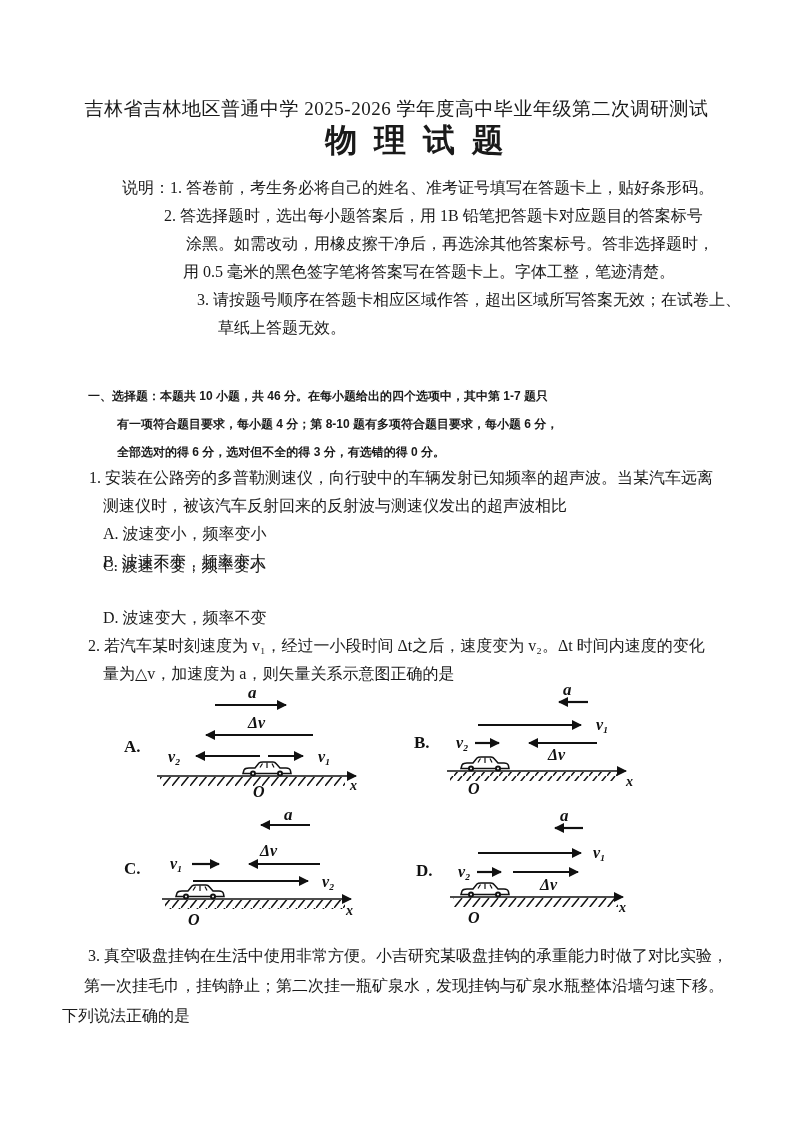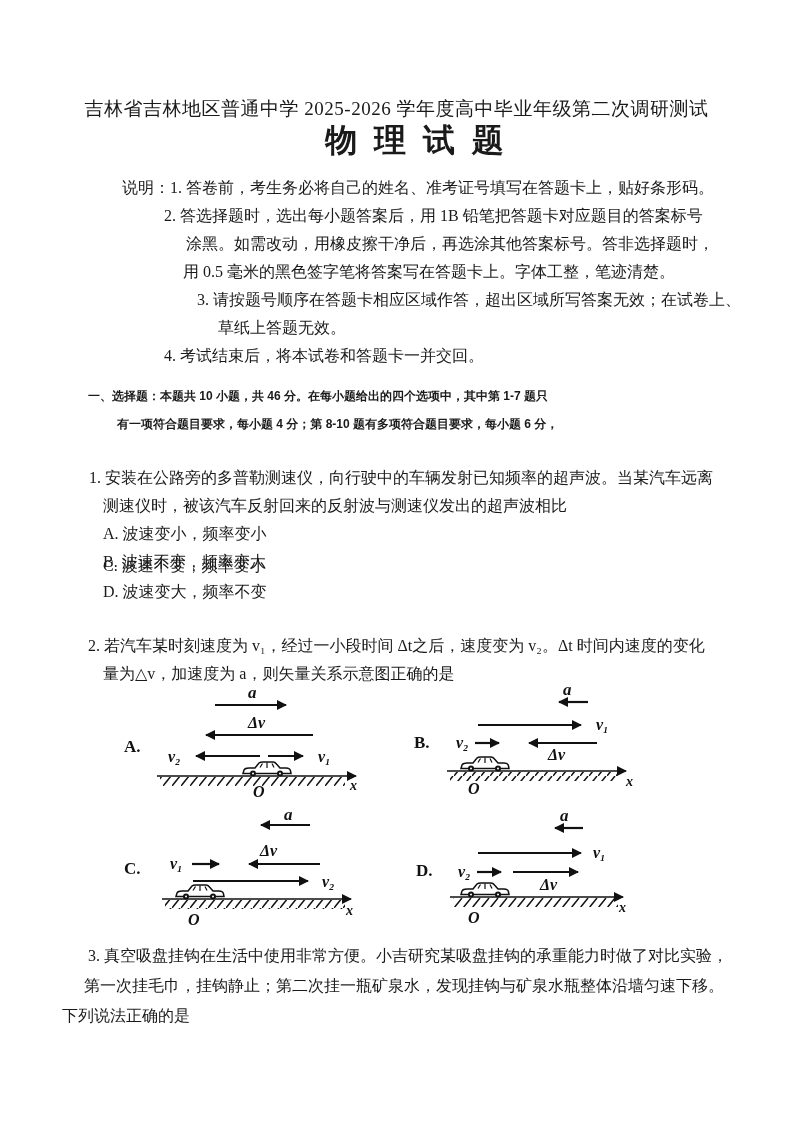--- a/index.html
+++ b/index.html
@@ -31,31 +31,31 @@
 
   <div class="line center hdr" style="top:99px;">吉林省吉林地区普通中学 2025-2026 学年度高中毕业年级第二次调研测试</div>
   <div class="line center big-title" style="left:20px;">物 理 试 题</div>
 
   <div class="line" style="top:178px;left:122px;"><span class="bsans">说明：</span><span>1. 答卷前，考生务必将自己的姓名、准考证号填写在答题卡上，贴好条形码。</span></div>
   <div class="line" style="top:206px;left:164px;">2. 答选择题时，选出每小题答案后，用 1B 铅笔把答题卡对应题目的答案标号</div>
   <div class="line" style="top:234px;left:186px;">涂黑。如需改动，用橡皮擦干净后，再选涂其他答案标号。答非选择题时，</div>
   <div class="line" style="top:262px;left:183px;">用 0.5 毫米的黑色签字笔将答案写在答题卡上。字体工整，笔迹清楚。</div>
   <div class="line" style="top:290px;left:164px;margin-left:33px;">3. 请按题号顺序在答题卡相应区域作答，超出区域所写答案无效；在试卷上、</div>
   <div class="line" style="top:318px;left:186px;margin-left:32px;">草纸上答题无效。</div>
-  <div class="line" style="top:346px;left:164px;">4. 考试结束后，将本试卷和答题卡一并交回。</div>
 
   <div class="line sec" style="top:386px;left:88px;">一、选择题：本题共 10 小题，共 46 分。在每小题给出的四个选项中，其中第 1-7 题只</div>
   <div class="line sec" style="top:414px;left:117px;">有一项符合题目要求，每小题 4 分；第 8-10 题有多项符合题目要求，每小题 6 分，</div>
+  <div class="line sec" style="top:442px;left:117px;">全部选对的得 6 分，选对但不全的得 3 分，有选错的得 0 分。</div>
 
   <div class="line" style="top:468px;left:89px;">1. 安装在公路旁的多普勒测速仪，向行驶中的车辆发射已知频率的超声波。当某汽车远离</div>
   <div class="line" style="top:496px;left:103px;">测速仪时，被该汽车反射回来的反射波与测速仪发出的超声波相比</div>
   <div class="line" style="top:524px;left:103px;">A. 波速变小，频率变小</div>
   <div class="line" style="top:552px;left:103px;">B. 波速不变，频率变大</div>
   <div class="line" style="top:556px;left:103px;">C. 波速不变，频率变小</div>
-  <div class="line" style="top:582px;left:103px;">D. 波速变大，频率不变</div>
+  <div class="line" style="top:608px;left:103px;">D. 波速变大，频率不变</div>
 
   <div class="line" style="top:636px;left:88px;">2. 若汽车某时刻速度为 v₁，经过一小段时间 Δt之后，速度变为 v₂。Δt 时间内速度的变化</div>
   <div class="line" style="top:664px;left:103px;">量为△v，加速度为 a，则矢量关系示意图正确的是</div>
 
   <svg class="diag" style="left:100px;top:676px;" width="300" height="136">
     <defs>
       <marker id="mA" markerUnits="userSpaceOnUse" markerWidth="10" markerHeight="10" refX="9" refY="5" orient="auto">
           <path d="M0,0 L10,5 L0,10 Z" fill="#111"></path>
         </marker>
       <pattern id="hA" width="9" height="10" patternUnits="userSpaceOnUse">

